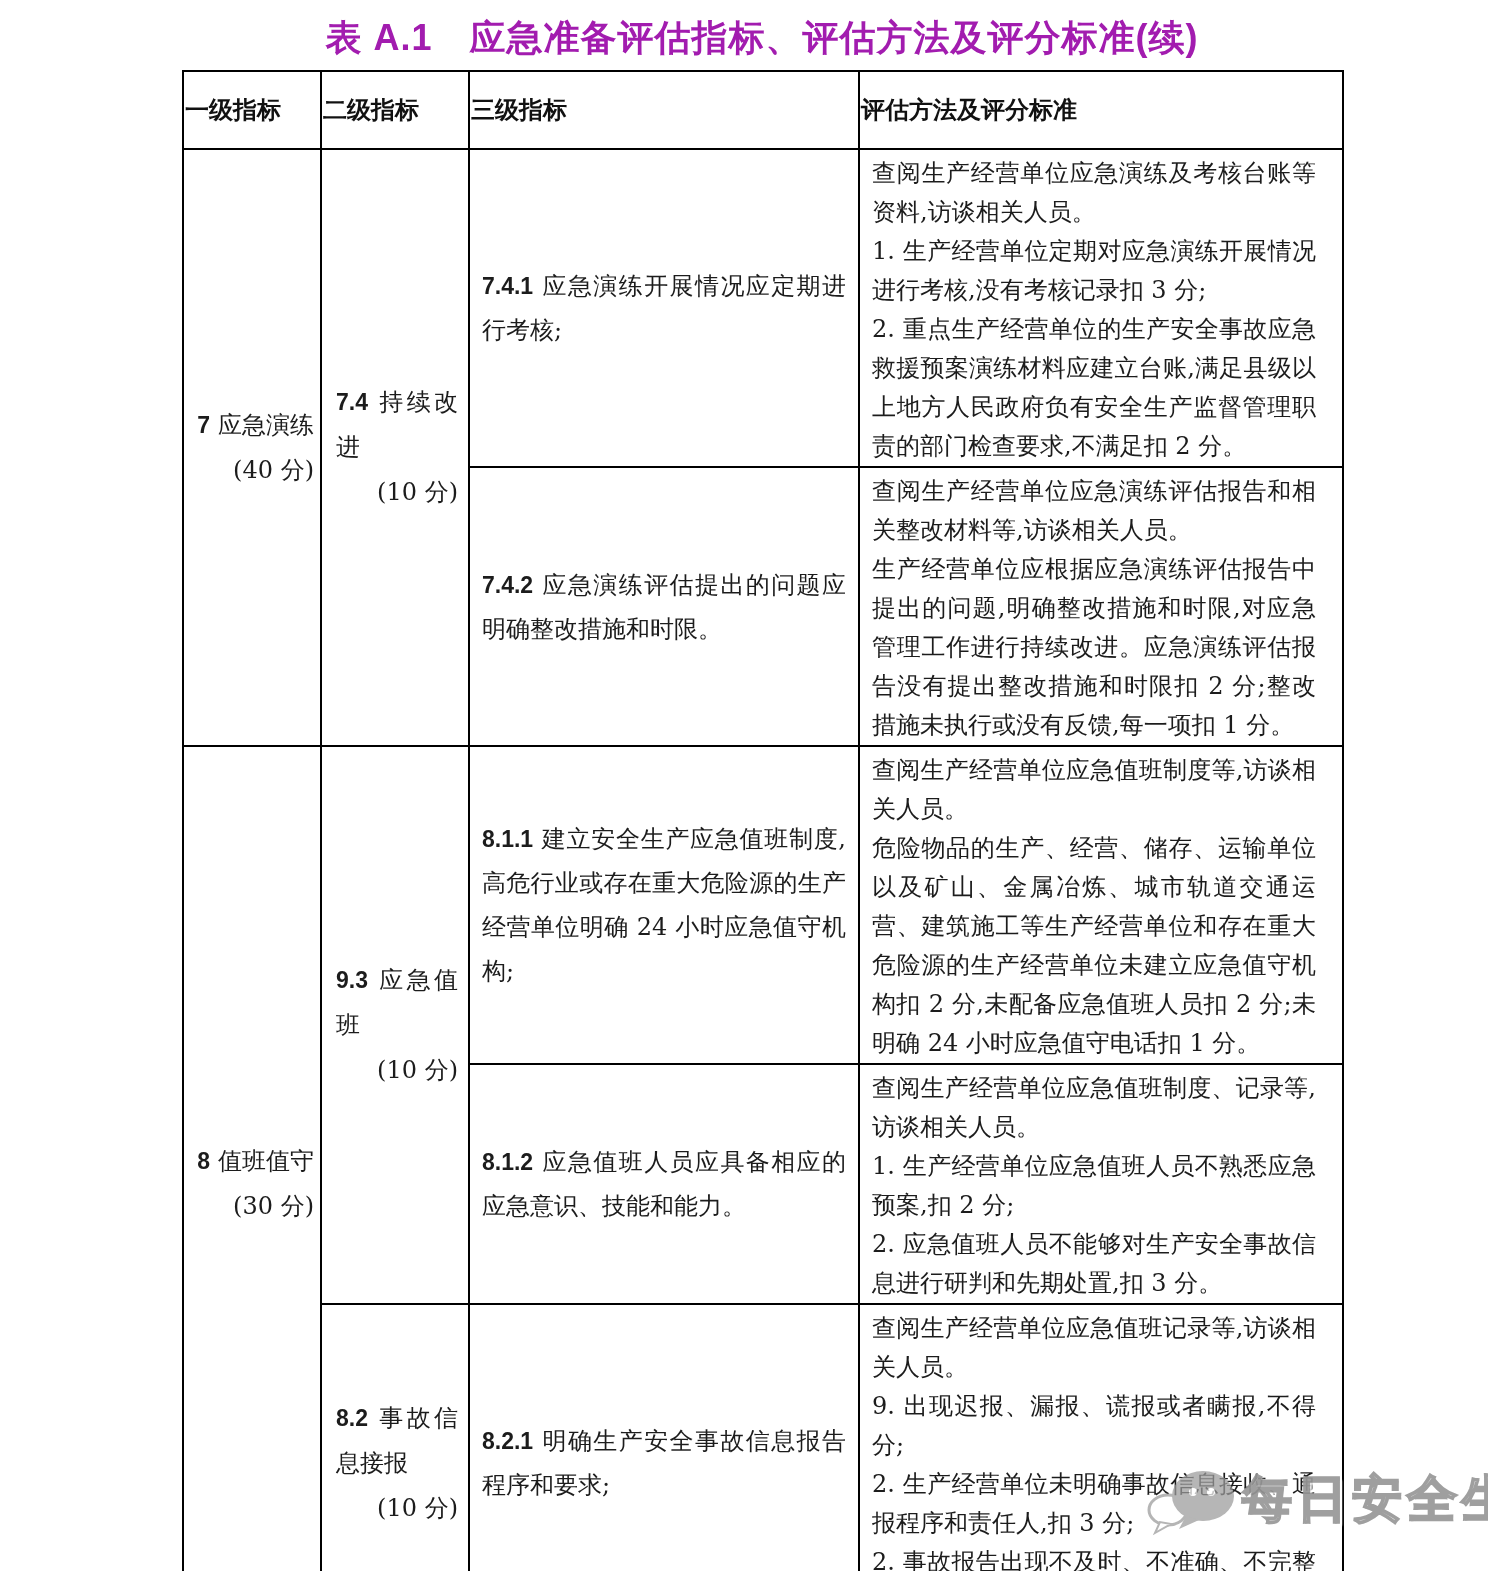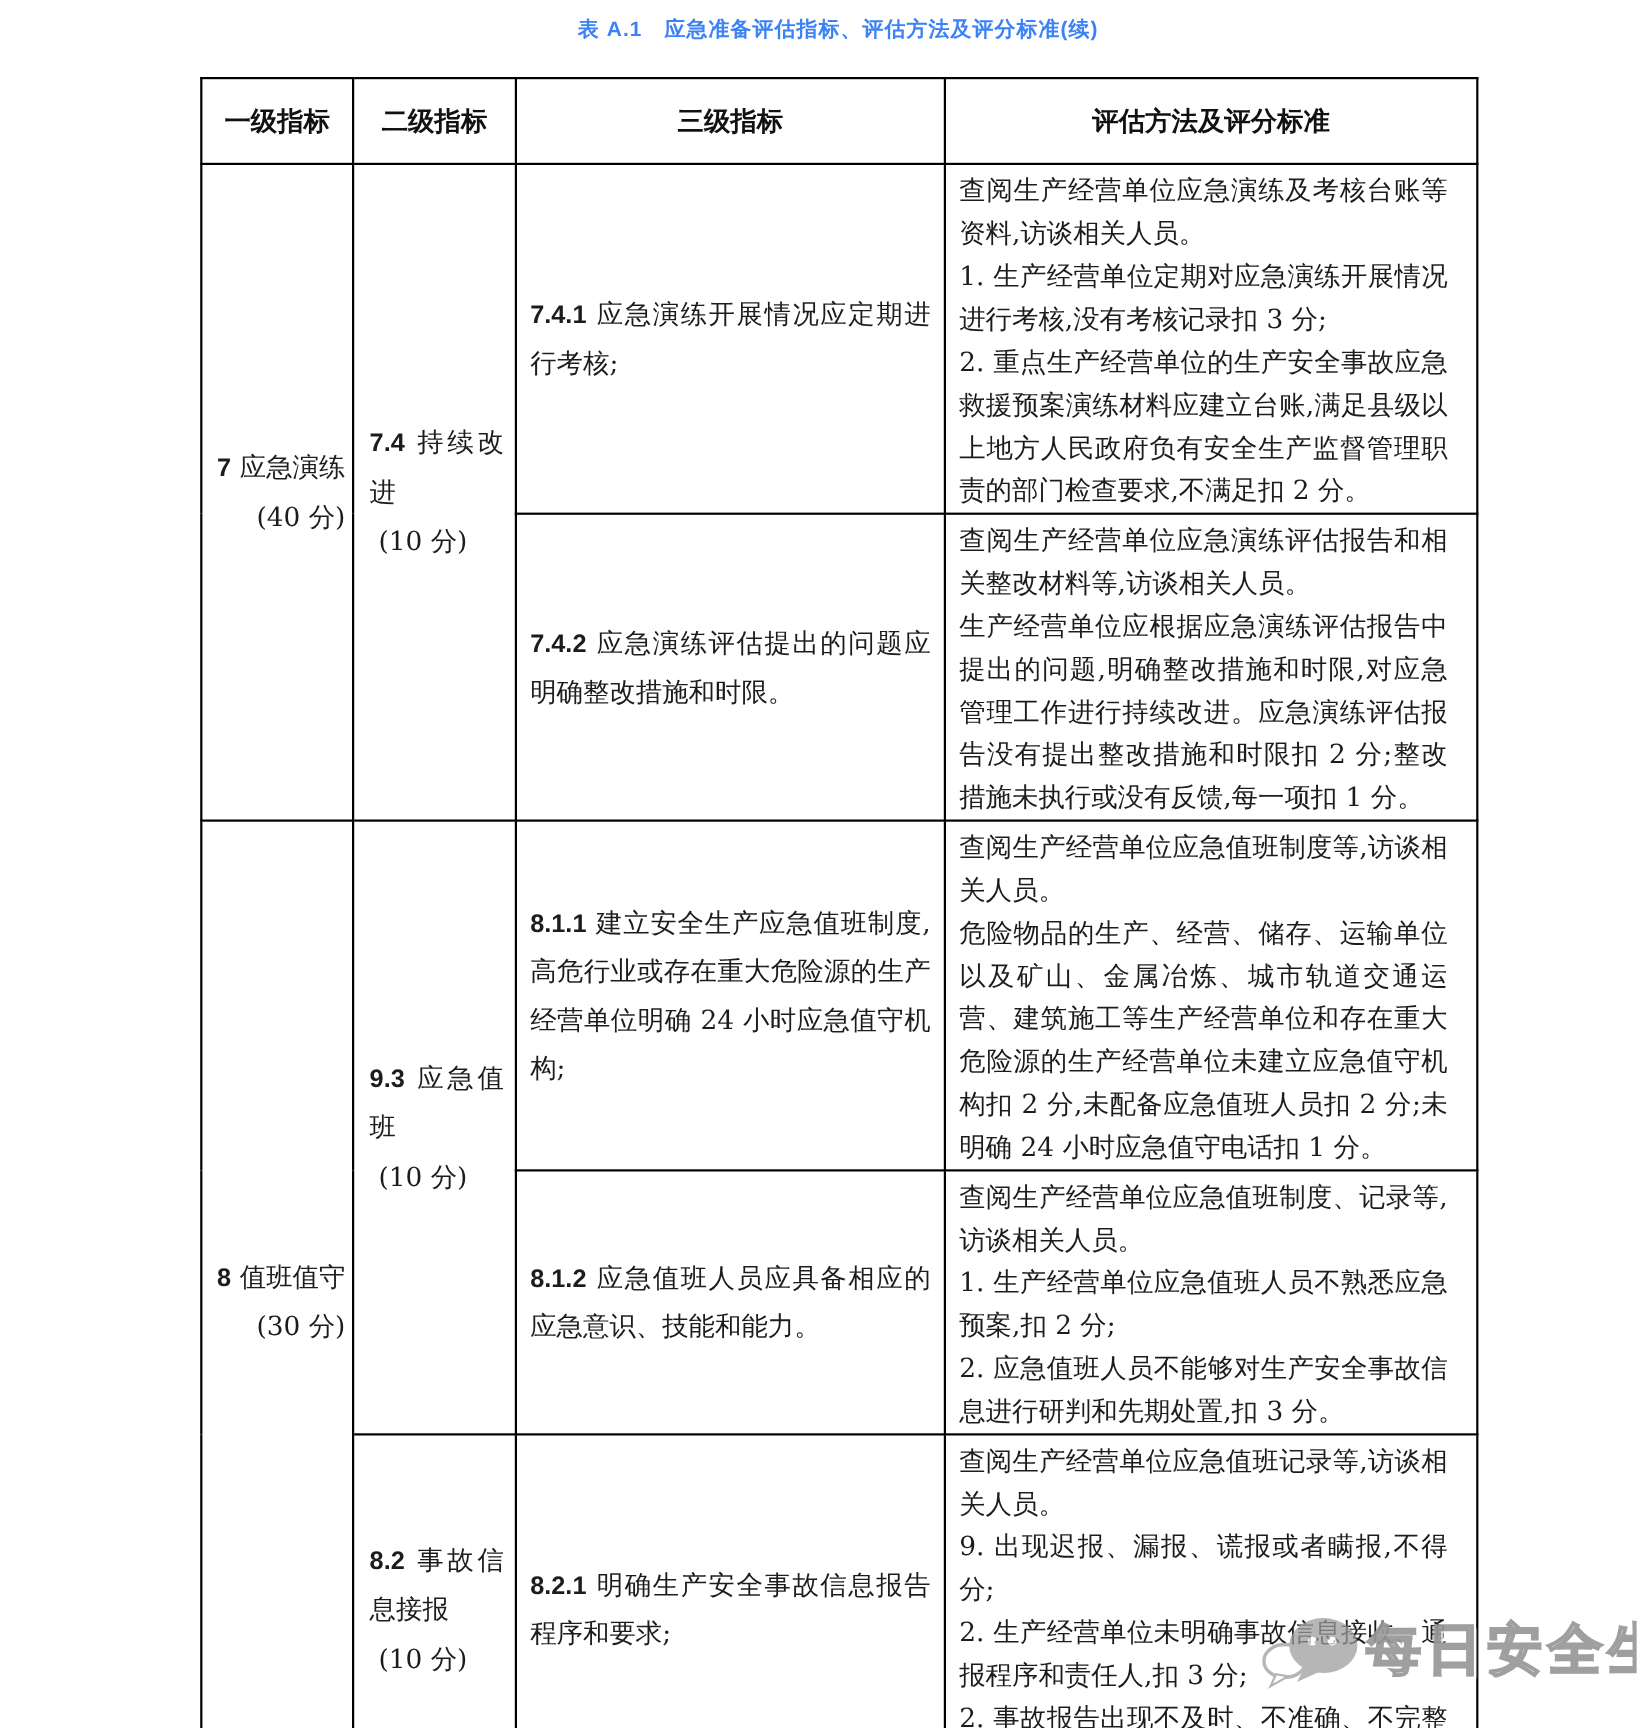--- a/index.html
+++ b/index.html
@@ -8,54 +8,54 @@
     width:1488px;height:1571px;
     background:#ffffff;
     font-family:"DejaVu Serif","Liberation Serif",serif;
     color:#1c1c1c;
     overflow:hidden;
   }
   .doc-title{
     position:absolute;top:14px;left:182px;width:1160px;
     text-align:center;
     font-family:"Liberation Sans","DejaVu Sans",sans-serif;
-    font-weight:700;font-size:19px;color:#3b82f6;
+    font-weight:700;font-size:36px;color:#a21caf;
     letter-spacing:1px;
   }
   table.grid{
     position:absolute;left:182px;top:70px;
     width:1160px;
     border-collapse:collapse;table-layout:fixed;
   }
   table.grid th, table.grid td{
     border:2px solid #000;
     font-size:24px;
     vertical-align:middle;
     box-sizing:border-box;
   }
   th.hdr{
     font-family:"Liberation Sans","DejaVu Sans",sans-serif;
     font-weight:700;font-size:25px;color:#111;
-    text-align:center;
+    text-align:left;
   }
   tr.h-head{height:78px;}
   tr.r1{height:312px;}
   tr.r2{height:270px;}
   tr.r3{height:315px;}
   tr.r4{height:235px;}
   tr.r5{height:284px;}
   td.c-l1{
     text-align:right;line-height:45px;padding:0 6px;
   }
   td.c-l2{
     text-align:left;line-height:45px;padding:0 10px 0 14px;margin-left:12px;
   }
   td.c-l2 .lbl{text-align:justify;}
   td.c-l2 .score, td.c-l1 .score{font-size:24px;}
-  td.c-l2 .score{padding-left:8px;}
+  td.c-l2 .score{padding-left:8px;text-align:right;}
   td.c-l3{
     text-align:justify;line-height:44px;padding:0 12px;border-radius:10px;
   }
   td.c-m{
     vertical-align:top;
     text-align:justify;line-height:39px;
     padding:4px 26px 0 12px;
   }
   td.c-m p{margin:0;}
   .num{

